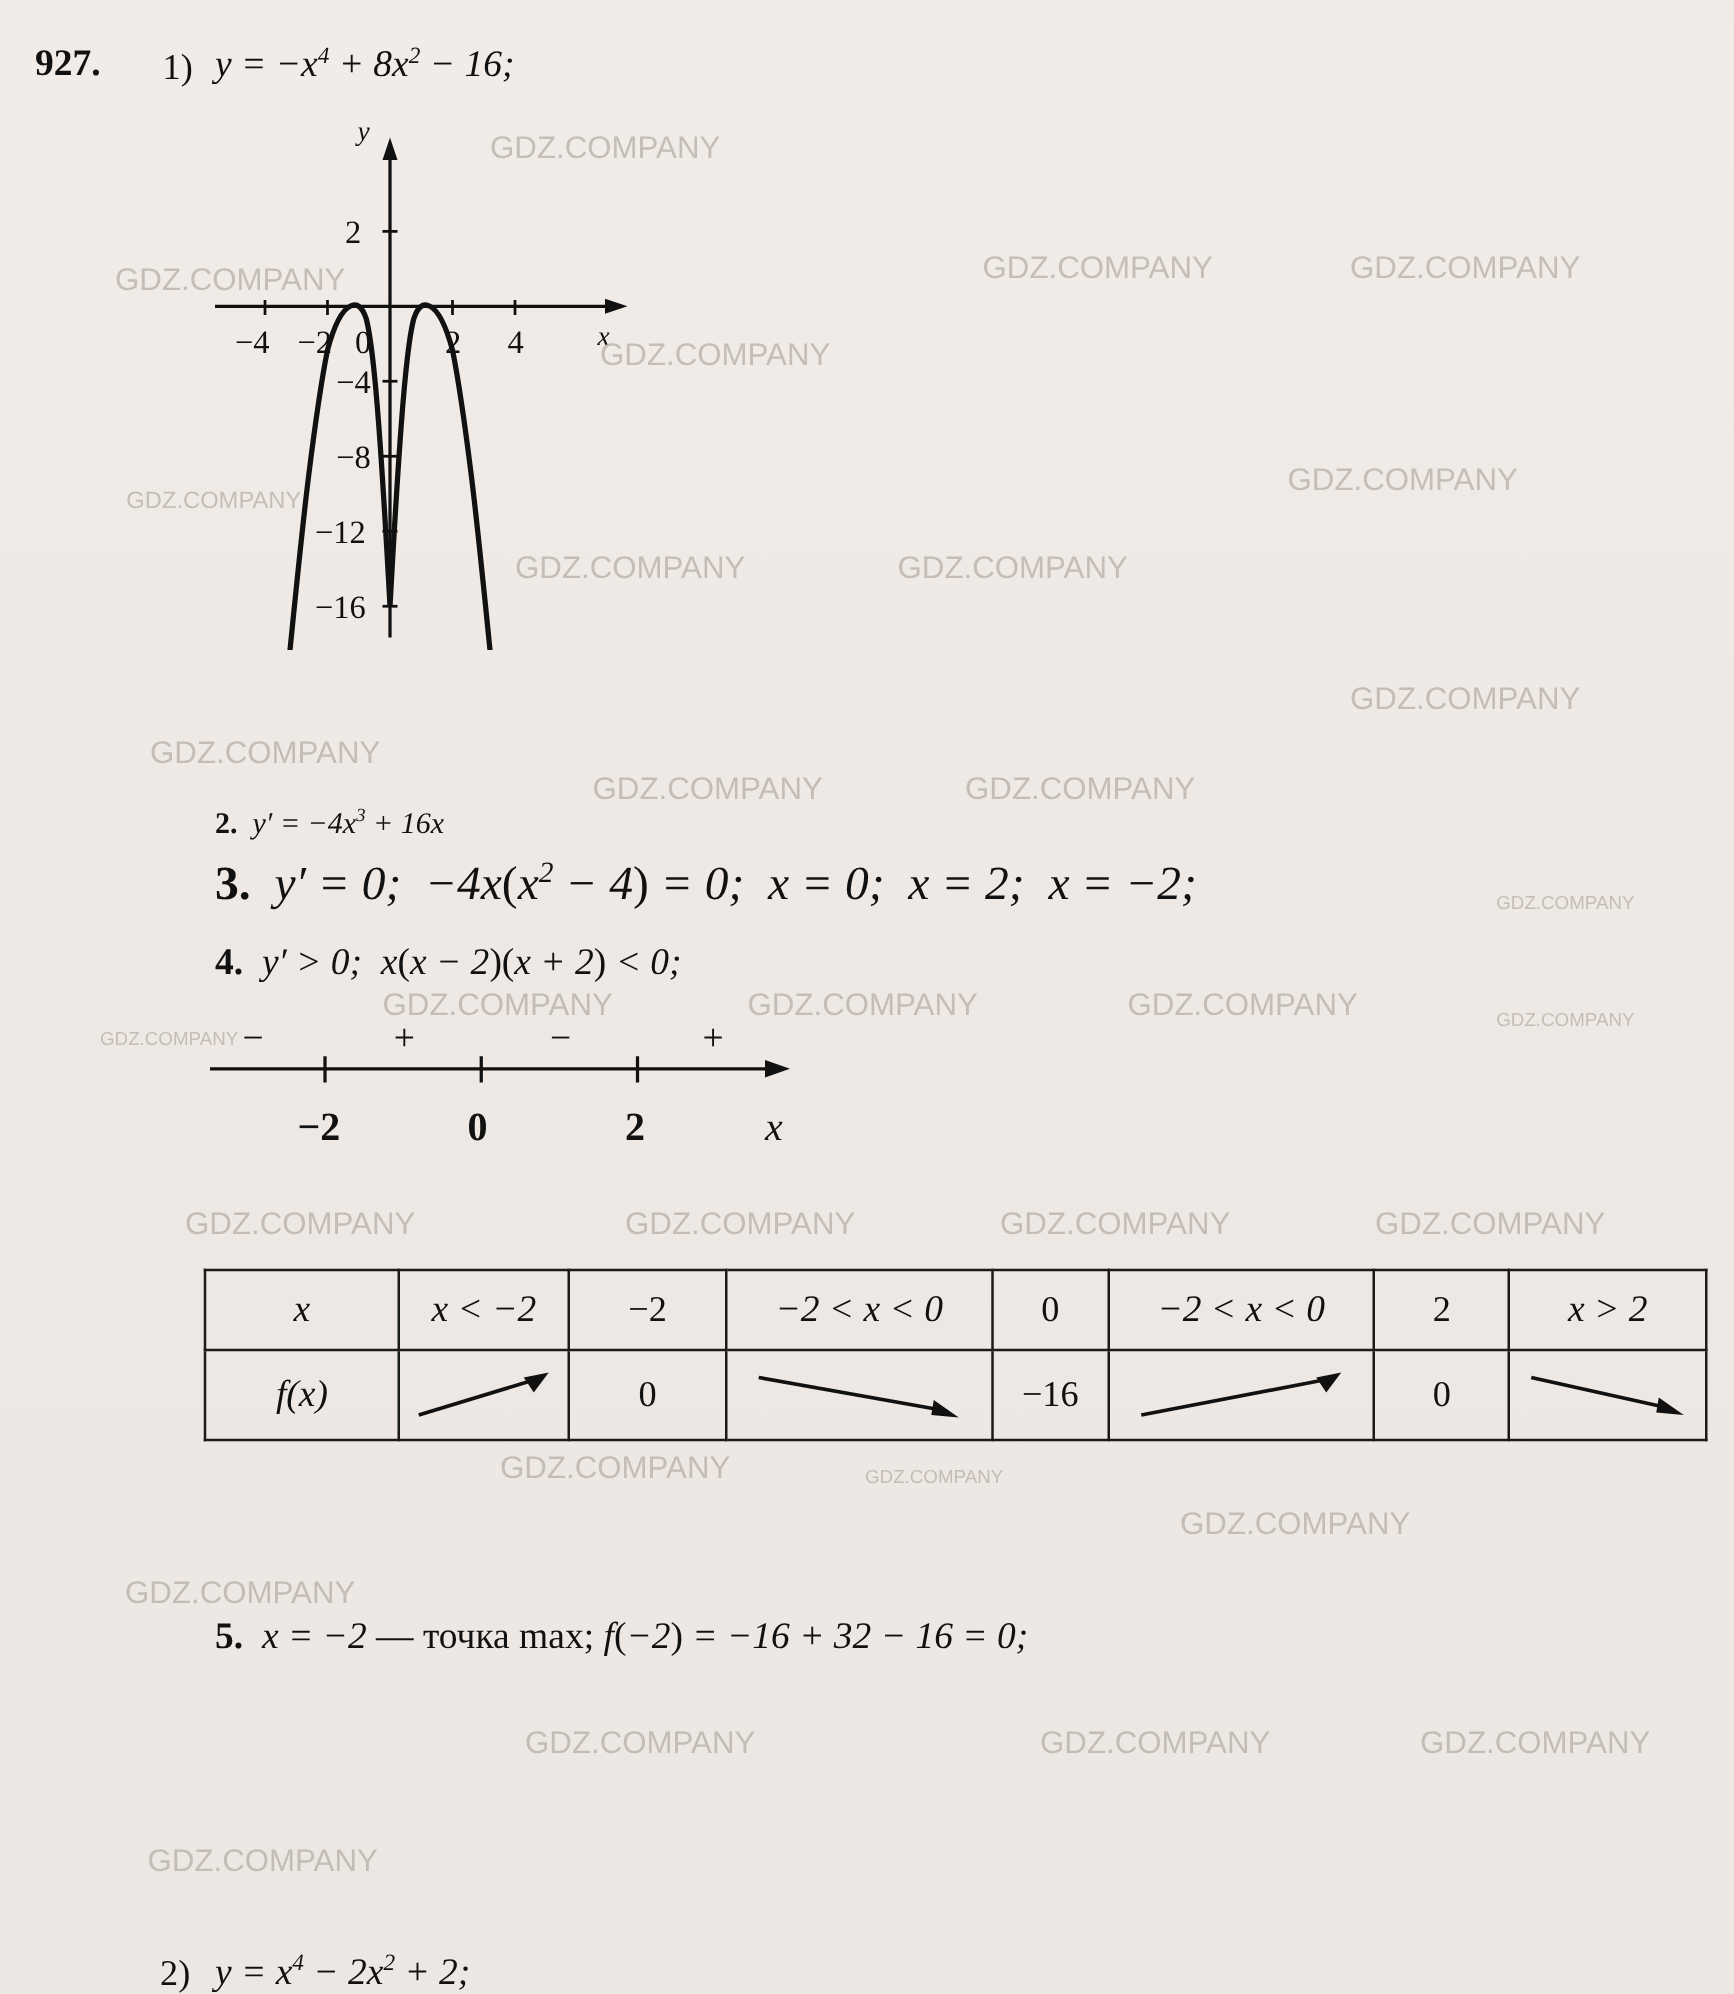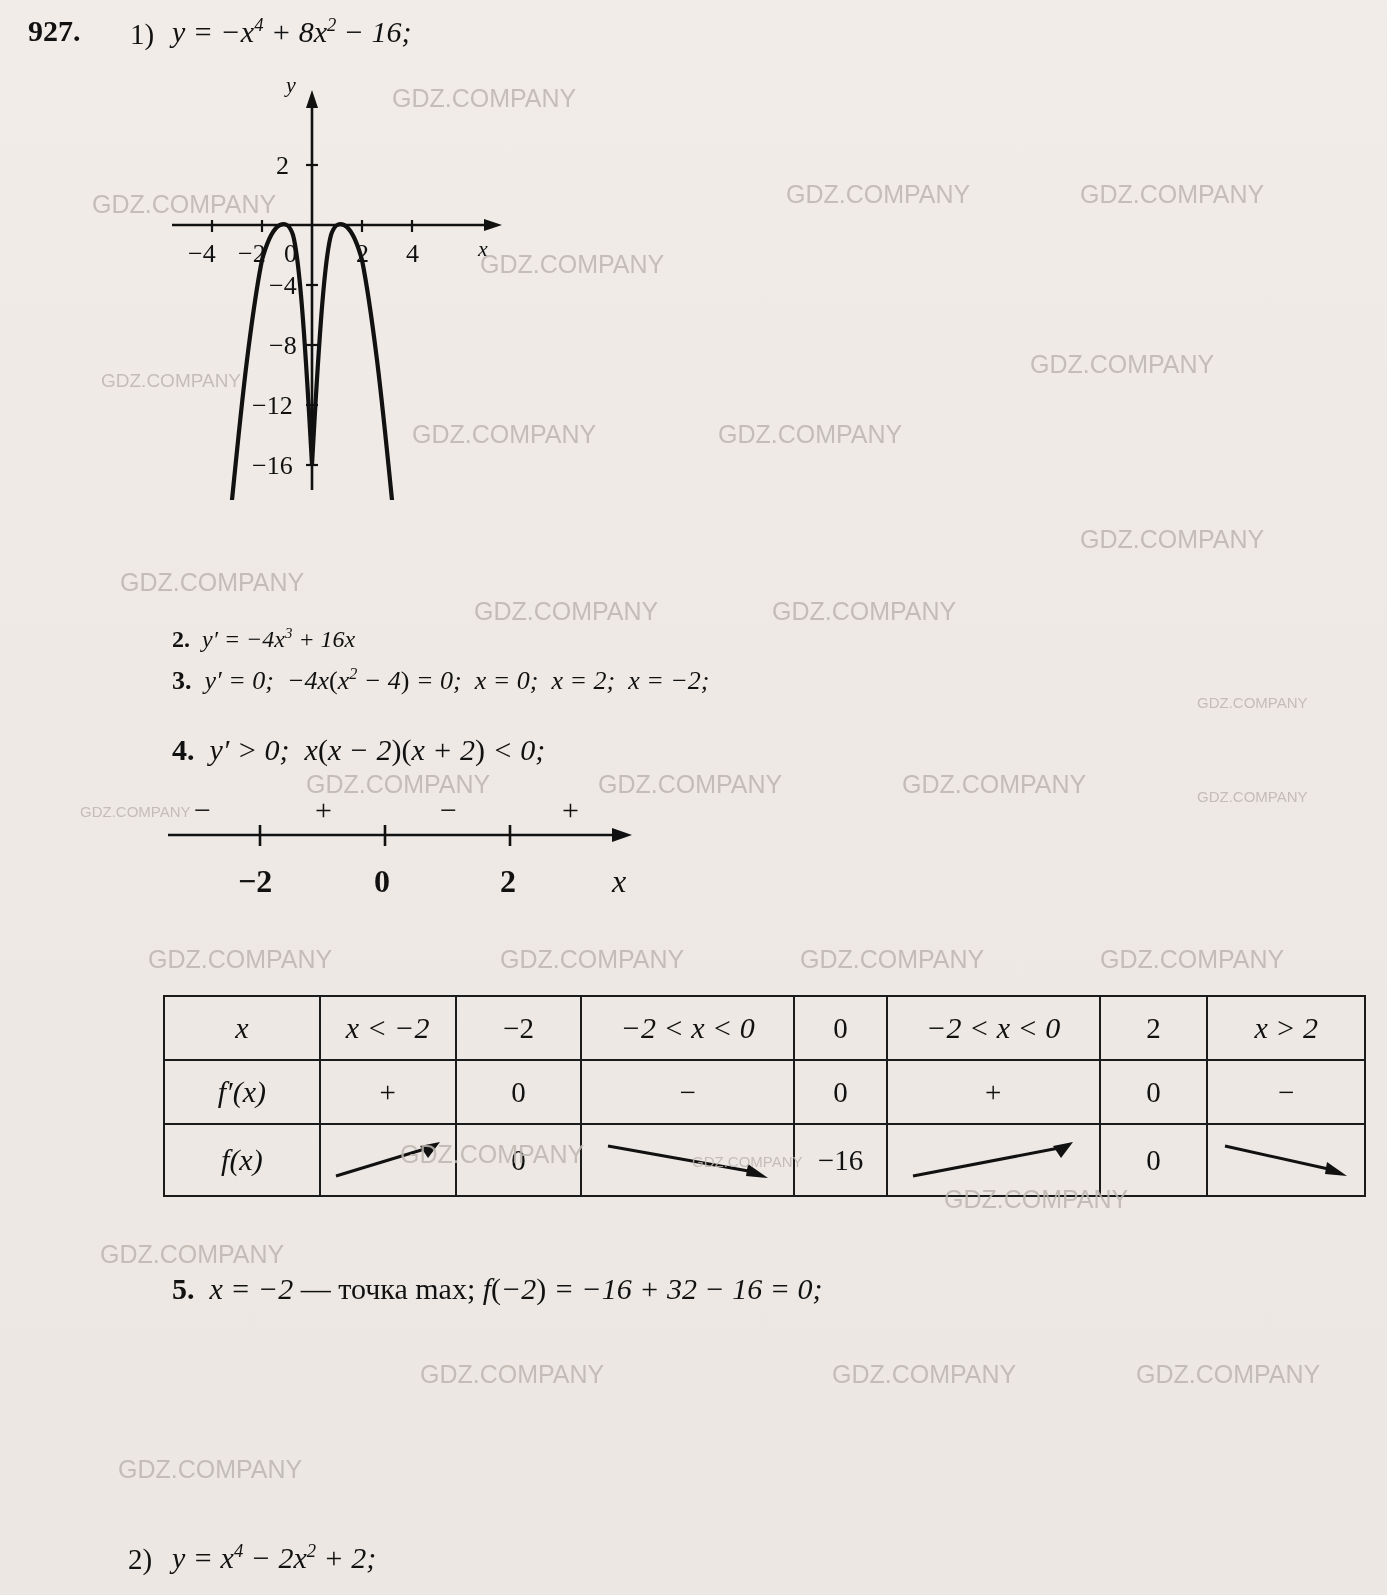--- a/index.html
+++ b/index.html
@@ -12,20 +12,21 @@
     background: #efeae6;
     font-family: "Liberation Serif", serif;
     color: #111;
     position: relative;
     overflow: hidden;
   }
   .page {
     position: absolute;
     inset: 0;
     background: linear-gradient(180deg, #f1ece8 0%, #eee9e4 40%, #ece7e2 100%);
+    margin-top: 20px;
   }
   
   .wm {
     position: absolute;
     font-family: "Liberation Sans", sans-serif;
     color: #bdb6b0;
     opacity: .85;
     white-space: nowrap;
     pointer-events: none;
     user-select: none;
@@ -148,21 +149,21 @@
       <text x="172" y="404" font-family="Liberation Serif, serif" font-size="26" fill="#111">−16</text>
     </svg>
   </div>
 
 
   <div class="mathline" style="left:172px; top:625px; font-size:24px;">
     <span class="bld">2.</span>
     <span class="it">&nbsp;y′ = −4x<sup class="p">3</sup> + 16x</span>
   </div>
 
-  <div class="mathline" style="left:172px; top:665px; font-size:26px;">
+  <div class="mathline" style="left:172px; top:665px; font-size:38px;">
     <span class="bld">3.</span>
     <span class="it">&nbsp;y′ = 0;&nbsp; −4x<span style="font-style:normal">(</span>x<sup class="p">2</sup> − 4<span style="font-style:normal">)</span> = 0;&nbsp; x = 0;&nbsp; x = 2;&nbsp; x = −2;</span>
   </div>
 
   <div class="mathline" style="left:172px; top:733px; font-size:30px;">
     <span class="bld">4.</span>
     <span class="it">&nbsp;y′ &gt; 0;&nbsp; x<span style="font-style:normal">(</span>x − 2<span style="font-style:normal">)(</span>x + 2<span style="font-style:normal">)</span> &lt; 0;</span>
   </div>
 
   <div class="signline">
@@ -191,30 +192,20 @@
     <tbody>
         <tr>
       <td style="width:160px"><span class="fx">x</span></td>
       <td style="width:128px"><span class="fx">x &lt; −2</span></td>
       <td style="width:128px"><span class="cellnum">−2</span></td>
       <td style="width:208px"><span class="fx">−2 &lt; x &lt; 0</span></td>
       <td style="width:88px"><span class="cellnum">0</span></td>
       <td style="width:208px"><span class="fx">−2 &lt; x &lt; 0</span></td>
       <td style="width:110px"><span class="cellnum">2</span></td>
       <td style="width:150px"><span class="fx">x &gt; 2</span></td>
-    </tr>
-    <tr>
-      <td><span class="fx">f′(x)</span></td>
-      <td><span class="cellnum">+</span></td>
-      <td><span class="cellnum">0</span></td>
-      <td><span class="cellnum">−</span></td>
-      <td><span class="cellnum">0</span></td>
-      <td><span class="cellnum">+</span></td>
-      <td><span class="cellnum">0</span></td>
-      <td><span class="cellnum">−</span></td>
     </tr>
     <tr class="rowf">
       <td><span class="fx">f(x)</span></td>
       <td class="arrowcell">
         <svg width="112" height="44" viewBox="0 0 112 44">
               <line x1="4" y1="38" x2="96" y2="10" stroke="#111" stroke-width="3"></line>
               <polygon points="108,4 88,8 96,20" fill="#111"></polygon>
             </svg>
       </td>
       <td><span class="cellnum">0</span></td>

